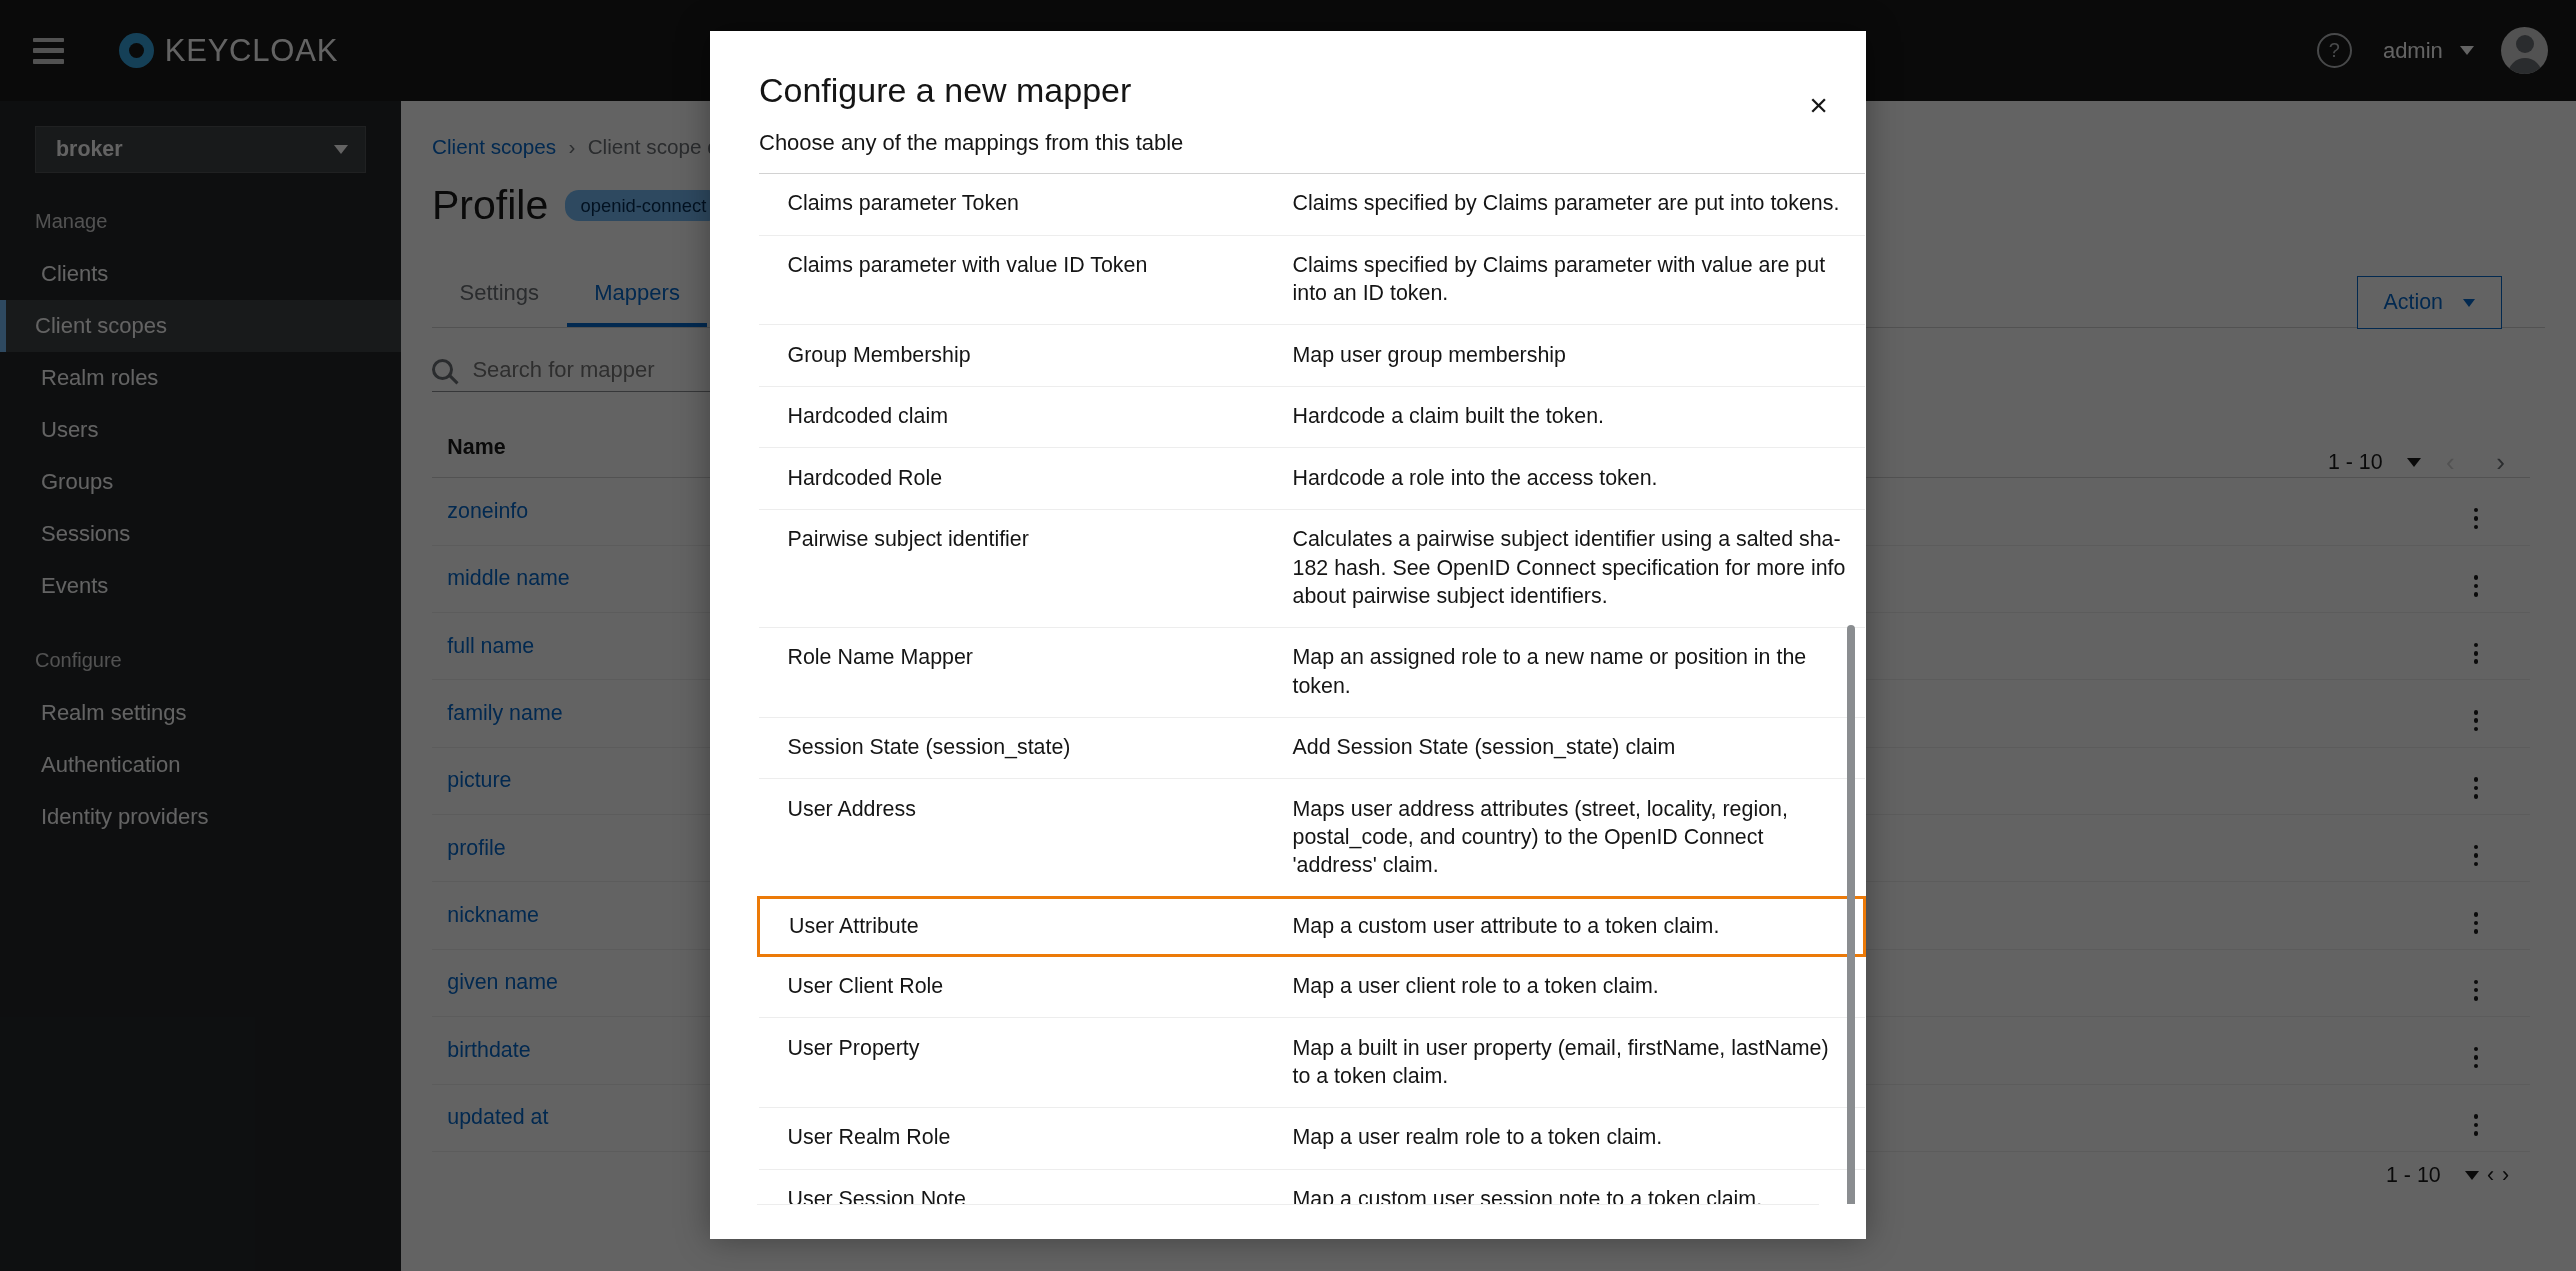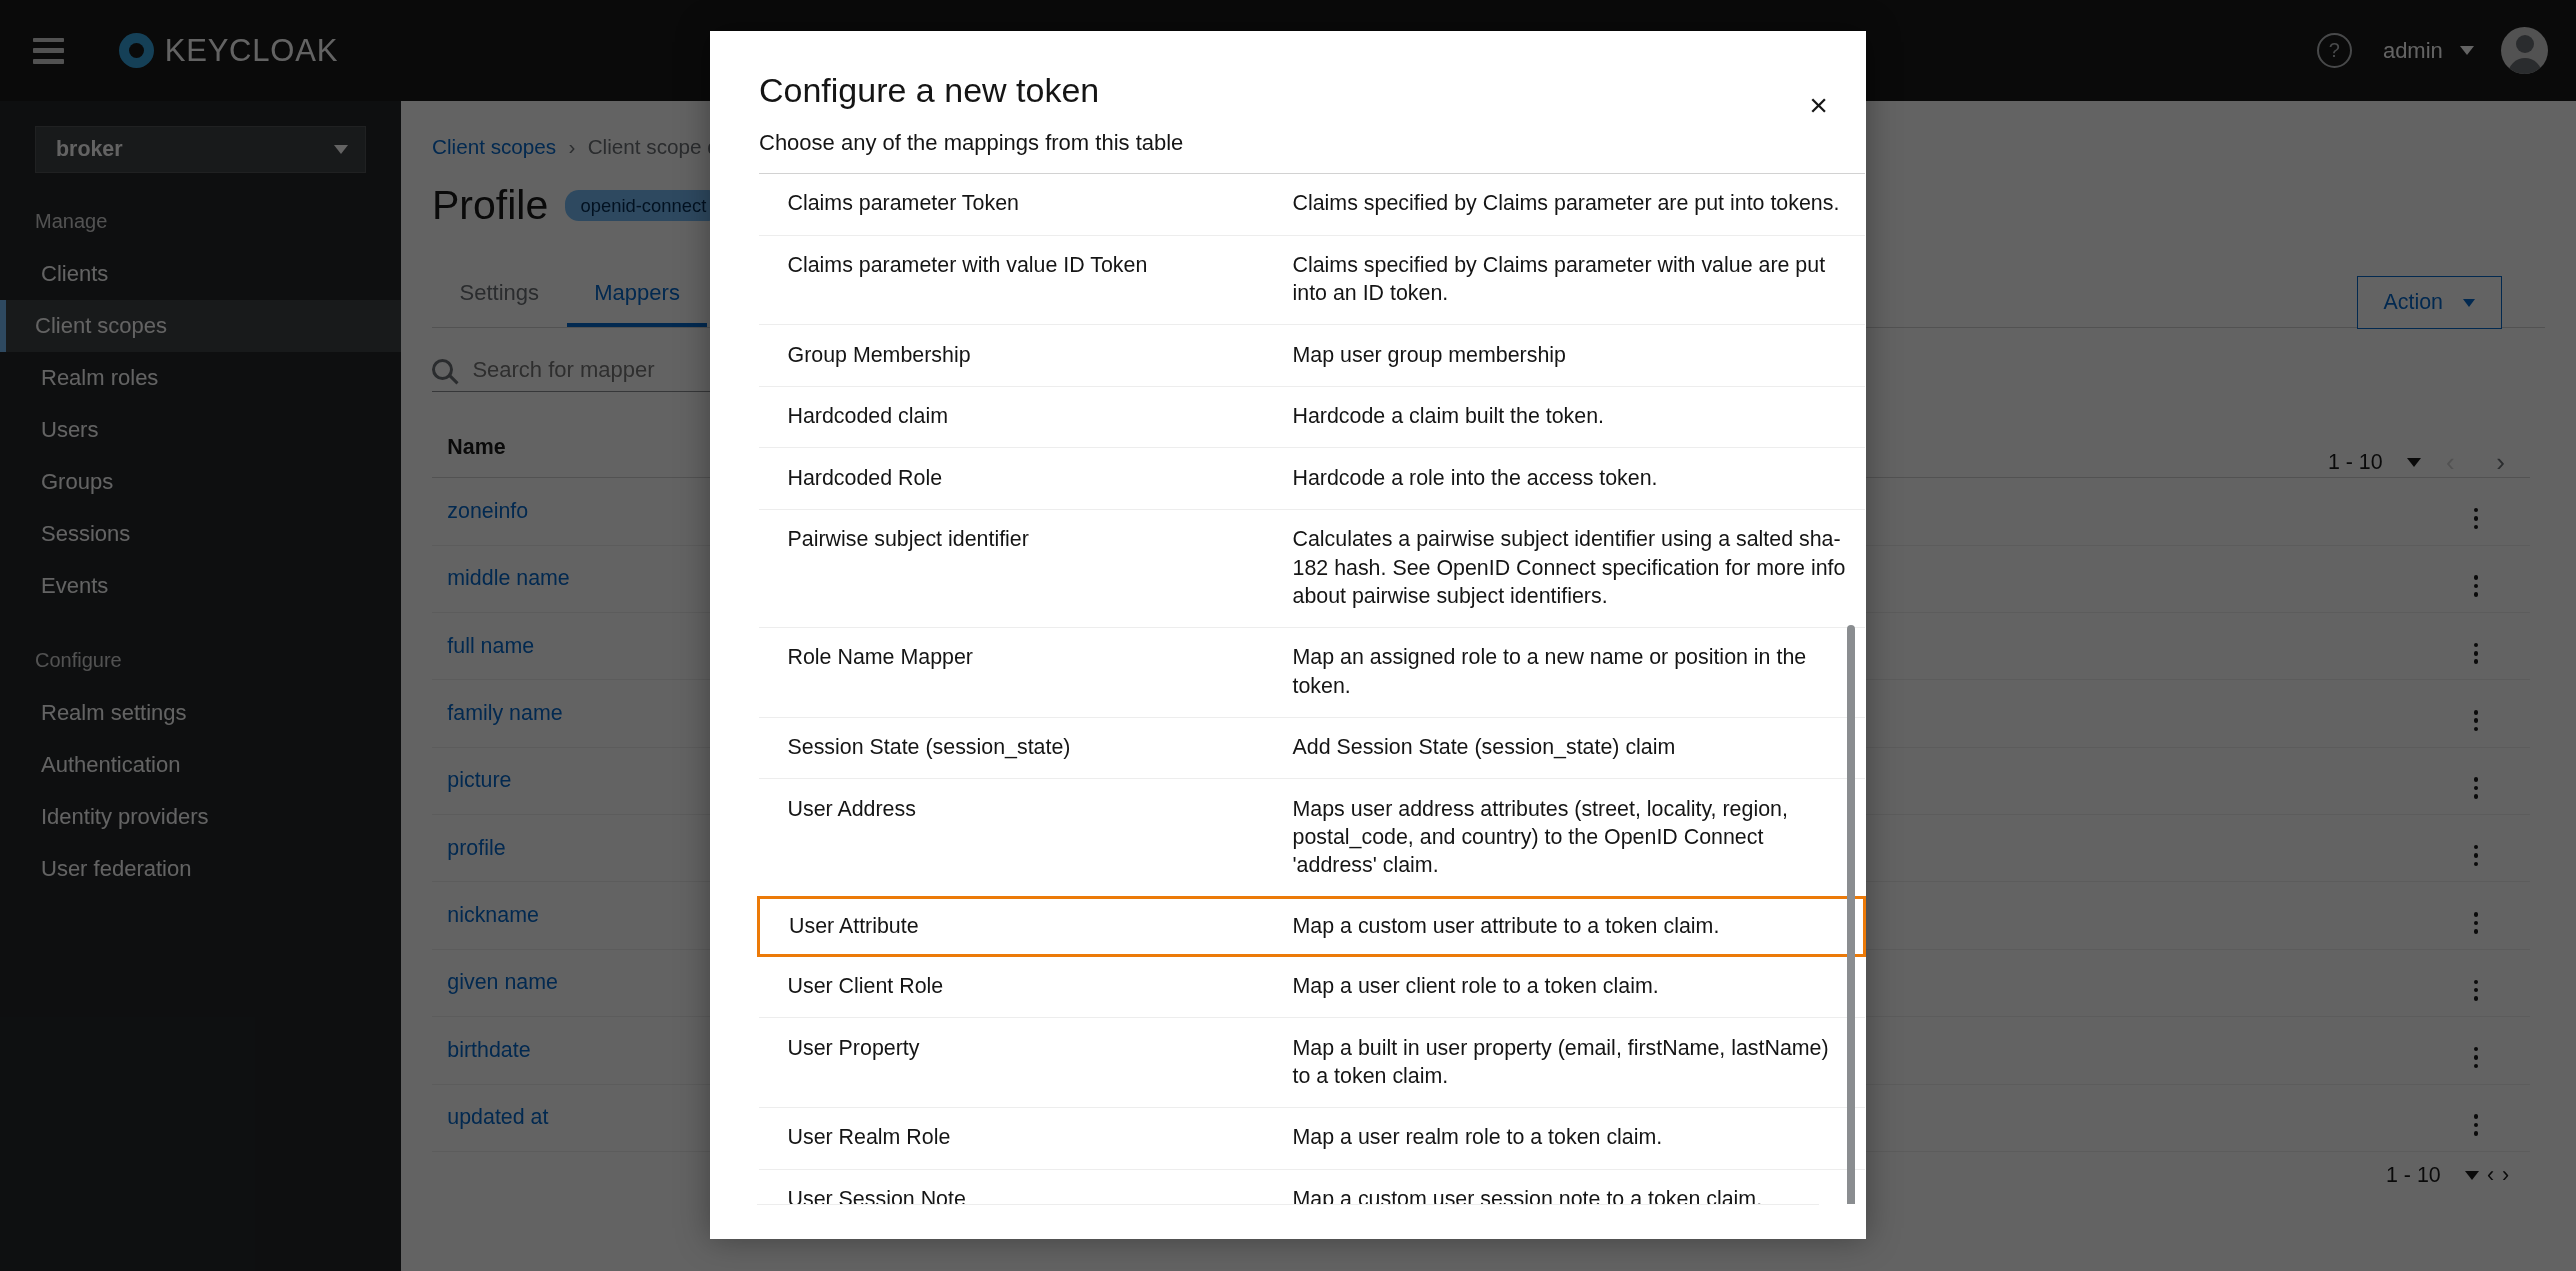--- a/index.html
+++ b/index.html
@@ -443,23 +443,20 @@
     <div class="nav-section-title">Configure</div>
     <div class="nav-item">
       <span>Realm settings</span>
     </div>
     <div class="nav-item">
       <span>Authentication</span>
     </div>
     <div class="nav-item">
       <span>Identity providers</span>
     </div>
-    <div class="nav-item">
-      <span>User federation</span>
-    </div>
   </div>
 
   <div class="content">
     <div class="breadcrumb">
       <a>Client scopes</a>
       <span class="sep">›</span>
       <span>Client scope d</span>
     </div>
 
     <div class="page-title-row">
@@ -598,21 +595,21 @@
       <span class="caret-down" style="border-top-color:#151515;"></span>
       <span class="pager-arrow disabled">‹</span>
       <span class="pager-arrow">›</span>
     </div>
   </div>
 
   <div class="backdrop"></div>
 
   <div class="modal">
     <div class="modal-header">
-      <div class="modal-title">Configure a new token</div>
+      <div class="modal-title">Configure a new mapper</div>
       <div class="modal-subtitle">Choose any of the mappings from this table</div>
       <div class="modal-close">×</div>
     </div>
     <div class="modal-body">
       <table class="mapping-list">
         <tbody>
           <tr>
             <td class="name">Claims parameter Token</td>
             <td>Claims specified by Claims parameter are put into tokens.</td>
           </tr>

